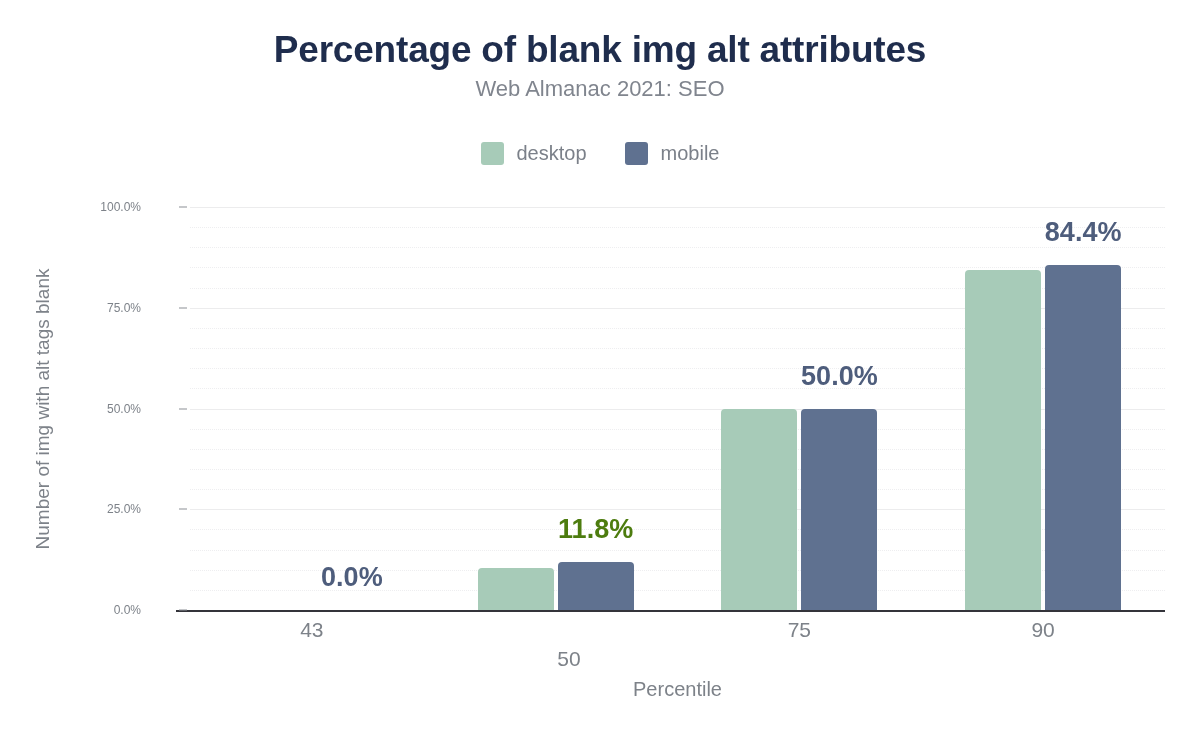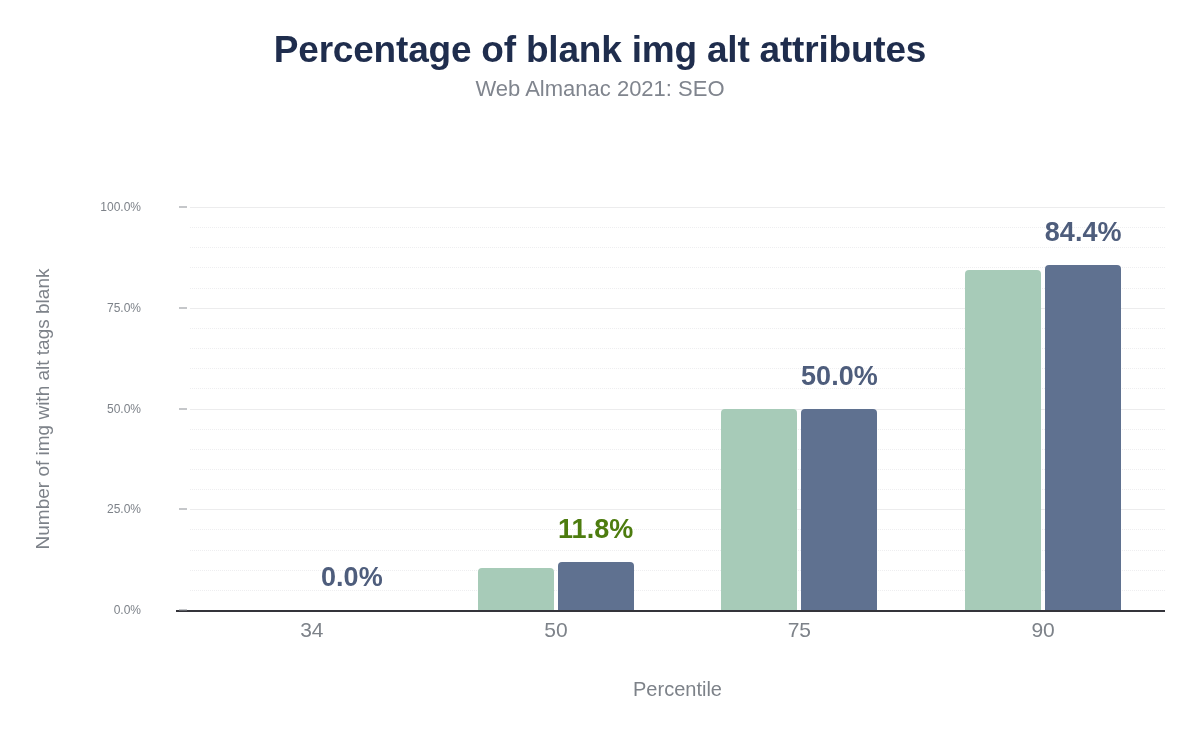--- a/index.html
+++ b/index.html
@@ -176,20 +176,30 @@
   }
 </style>
 </head>
 <body>
 
 <div class="figure">
 
   <div class="chart-title" style="color: rgb(31, 45, 77);">Percentage of blank img alt attributes</div>
   <div class="chart-subtitle" style="color: rgb(128, 133, 142);">Web Almanac 2021: SEO</div>
 
+  <div class="legend">
+    <div class="legend-item">
+      <span class="legend-swatch" style="background: rgb(167, 203, 184);"></span>
+      <span class="legend-label">desktop</span>
+    </div>
+    <div class="legend-item">
+      <span class="legend-swatch" style="background: rgb(95, 113, 144);"></span>
+      <span class="legend-label">mobile</span>
+    </div>
+  </div>
 
   <div class="y-axis-title">
     <span>Number of img with alt tags blank</span>
   </div>
 
   <div class="plot" id="plot">
     <div class="axis-baseline"></div>
   <div class="gridline minor" style="top: 382.85px;"></div>
       <div class="gridline minor" style="top: 362.7px;"></div>
       <div class="gridline minor" style="top: 342.55px;"></div>
@@ -227,17 +237,17 @@
       <div class="bar desktop" style="background: rgb(167, 203, 184); width: 76px; left: 531.375px; height: 200.694px;"></div>
       <div class="bar mobile" style="background: rgb(95, 113, 144); width: 76px; left: 611.375px; height: 201.5px;"></div>
       <div class="bar-label" style="color: rgb(78, 93, 124); left: 649.375px; top: 153.5px;">50.0%</div>
       <div class="bar desktop" style="background: rgb(167, 203, 184); width: 76px; left: 775.125px; height: 340.132px;"></div>
       <div class="bar mobile" style="background: rgb(95, 113, 144); width: 76px; left: 855.125px; height: 344.968px;"></div>
       <div class="bar-label" style="color: rgb(78, 93, 124); left: 893.125px; top: 10.032px;">84.4%</div>
     </div>
 
   <div class="x-axis-title">Percentile</div>
 
-<div class="xtick" style="left: 241.875px;">34</div>
-    <div class="xtick" style="left: 486px;">50</div>
+<div class="xtick" style="left: 241.875px;">43</div>
+    <div class="xtick" style="left: 499px; margin-top: 29px;">50</div>
     <div class="xtick" style="left: 729.375px;">75</div>
     <div class="xtick" style="left: 973.125px;">90</div>
   </div>
 
 </body></html>

